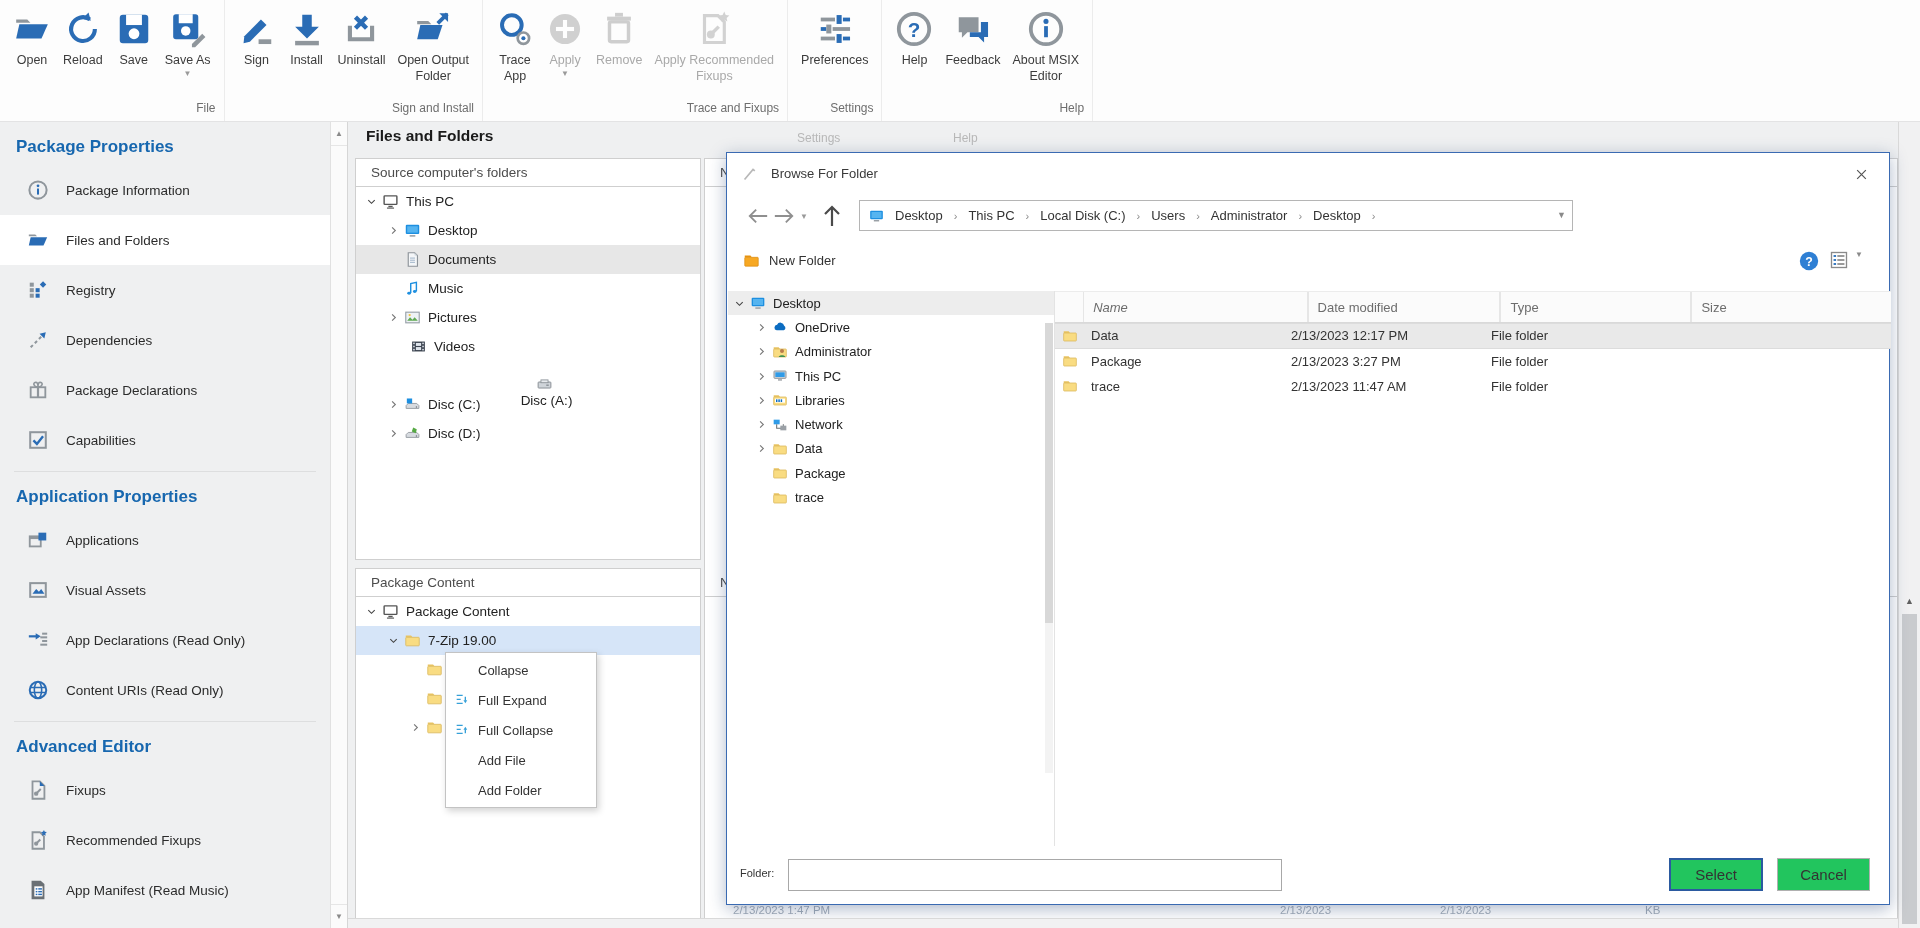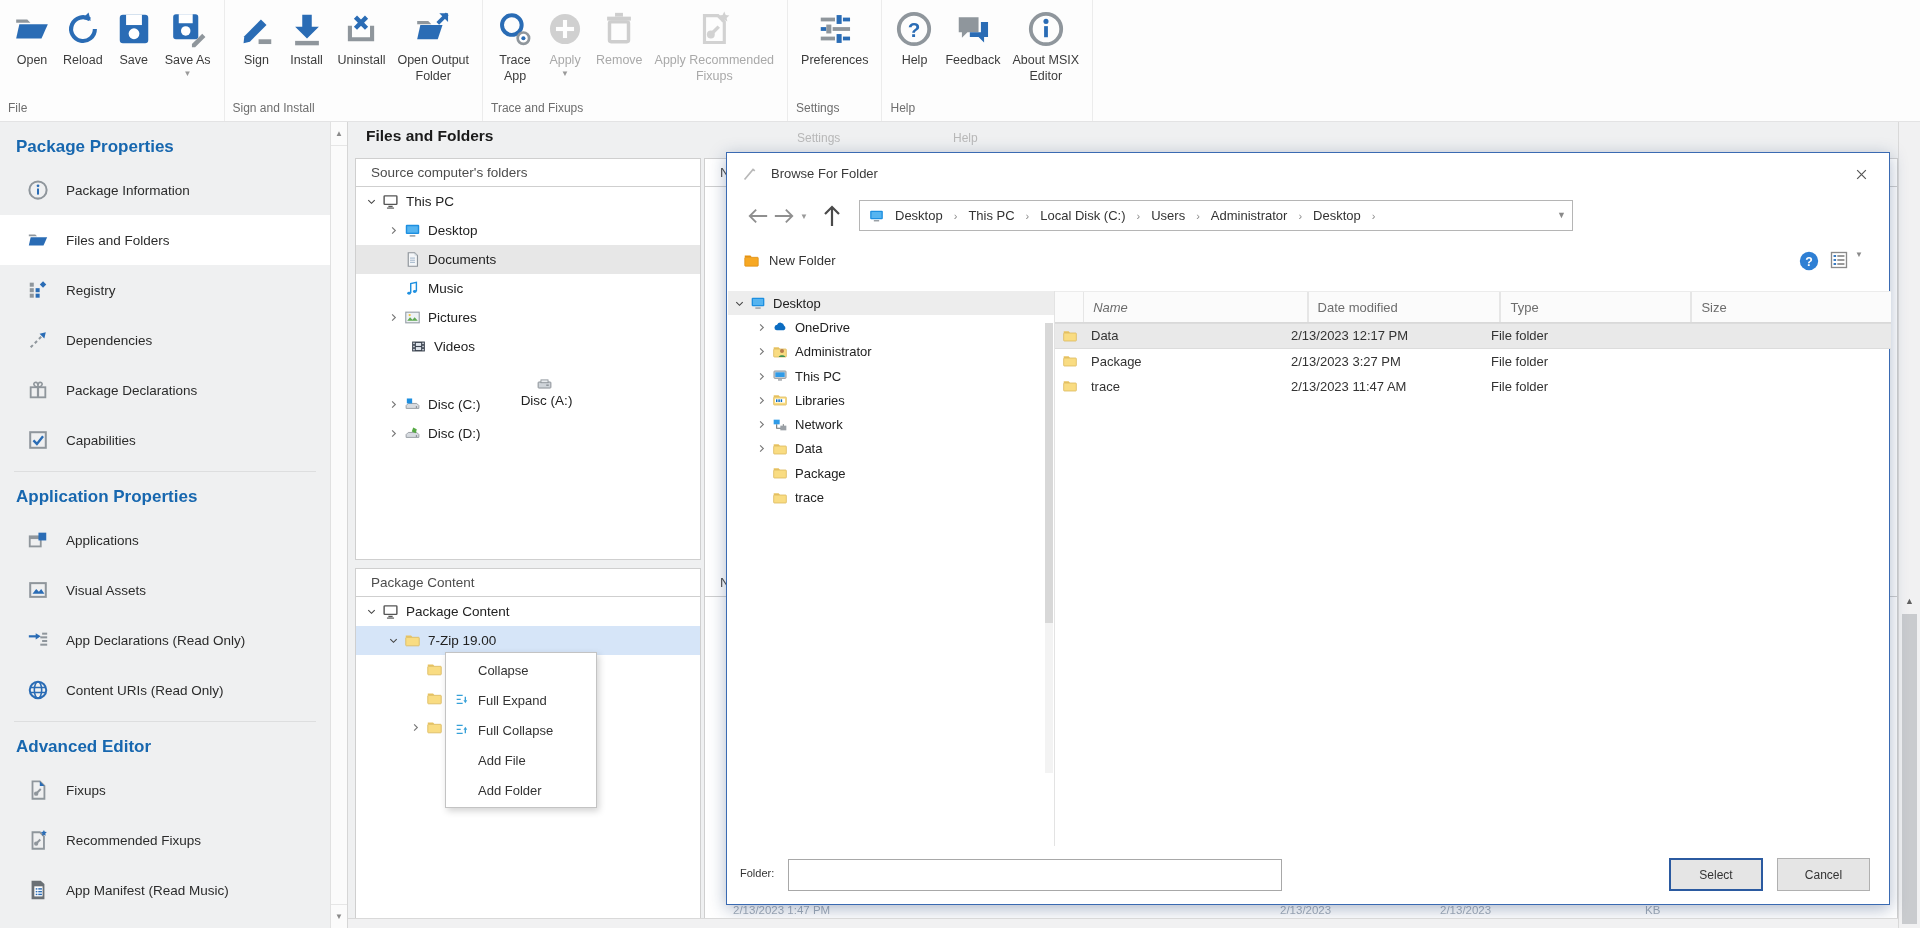--- a/index.html
+++ b/index.html
@@ -11,21 +11,21 @@
   
   #ribbon{position:absolute;left:0;top:0;width:1920px;height:122px;background:#fdfdfd;border-bottom:1px solid #e3e3e4;display:flex;z-index:20}
   .rib-group{display:flex;flex-direction:column;border-right:1px solid #ececec;padding:5px 8px 0}
   .rib-btns{display:flex;flex:1;align-items:flex-start;gap:2px}
   .rib-btn{display:flex;flex-direction:column;align-items:center;min-width:48px;padding:2px 5px;cursor:default}
   .rib-btn .ric{height:44px;display:flex;align-items:center}
   .rib-btn .rlb{font-size:12.5px;color:#3c3c3c;text-align:center;line-height:1.3;margin-top:1px}
   .rib-btn.disabled .rlb{color:#a9a9a9}
   .rib-btn.disabled .ric svg{opacity:.5;filter:grayscale(1)}
   .rib-dd{color:#9a9a9a;font-size:8px;line-height:1;margin-top:2px}
-  .rib-cap{font-size:12px;color:#6e6e6e;text-align:left;padding:3px 0 6px}
+  .rib-cap{font-size:12px;color:#6e6e6e;text-align:right;padding:3px 0 6px}
 
   
   #sidebar{position:absolute;left:0;top:122px;width:330px;height:806px;background:#eff0f1;overflow:hidden}
   .side-head{font-size:17px;font-weight:bold;color:#1767af;padding:15px 16px 8px}
   .side-item{height:50px;display:flex;align-items:center;padding-left:27px;gap:17px;font-size:13.5px;color:#2b2b2b;cursor:default}
   .side-item.sel{background:#fff}
   .side-div{height:1px;background:#dddedf;margin:6px 14px 0}
   #side-scroll{position:absolute;left:330px;top:122px;width:18px;height:806px;background:#fbfbfb;border-left:1px solid #e1e1e1;border-right:1px solid #d6d6d6}
   .sb-btn{position:absolute;left:0;width:16px;height:24px;display:flex;align-items:center;justify-content:center;font-size:8px;color:#8a8a8a;background:#fbfbfb}
   .sb-up{top:0;border-bottom:1px solid #e6e6e6}
@@ -67,21 +67,21 @@
   #dtree .tree-row{height:24.3px;font-size:13px}
   #dtree-sb{position:absolute;left:318px;top:170px;width:8px;height:450px;background:#f3f3f3}
   #dtree-sb .thumb{position:absolute;left:0;top:0;width:8px;height:300px;background:#d8d8d8}
   #dsplit{position:absolute;left:327px;top:138px;width:1px;height:555px;background:#e3e3e3}
   #dlist{position:absolute;left:328px;top:170px;width:836px;height:523px;overflow:hidden}
   .drow{position:absolute;left:0;width:836px;height:25.5px}
   .drow.sel{background:#e9e9e9;border-top:1px solid #dcdcdc;border-bottom:1px solid #dcdcdc}
   .drow .dtxt{position:absolute;top:0;height:100%;display:flex;align-items:center;font-size:13px;color:#333;white-space:nowrap}
   #dlg-footer-label{position:absolute;left:13px;top:714px;font-size:11px;color:#333}
   #folder-input{position:absolute;left:61px;top:706px;width:494px;height:32px;border:1px solid #a8a8a8;background:#fff;font-family:"Liberation Sans",sans-serif;font-size:13px;padding:0 8px;outline:none}
-  .dlg-btn{position:absolute;top:705px;height:33px;display:flex;align-items:center;justify-content:center;font-size:12px;color:#333;background:#e5e5e5;cursor:default}
+  .dlg-btn{position:absolute;top:705px;height:33px;display:flex;align-items:center;justify-content:center;font-size:15px;color:#333;background:#22c55e;cursor:default}
   #btn-select{left:942px;width:94px;border:2px solid #2b5aa0}
   #btn-cancel{left:1050px;width:93px;border:1px solid #b0b0b0}
 
   
   #vscroll{position:absolute;left:1898px;top:122px;width:22px;height:806px;background:#f1f1f2;border-left:1px solid #d9d9d9;z-index:40}
   #vscroll .arrow{position:absolute;left:0;top:470px;width:21px;height:18px;display:flex;align-items:center;justify-content:center;font-size:9px;color:#606060}
   #vscroll .thumb{position:absolute;left:3px;top:492px;width:15px;height:310px;background:#c9cbce}
   #hscroll{position:absolute;left:348px;top:918px;width:1550px;height:10px;background:#f1f1f2;border-top:1px solid #d9d9d9;z-index:150}
 </style>
 </head>

